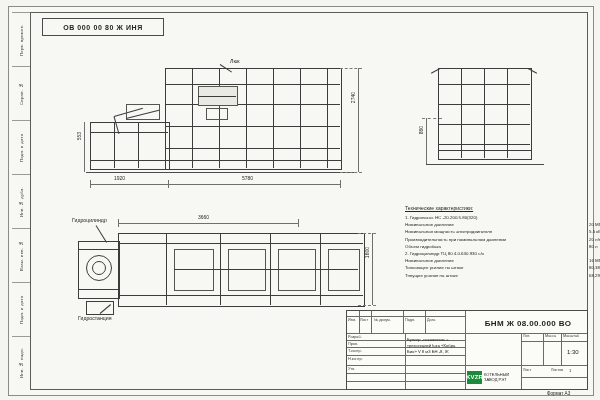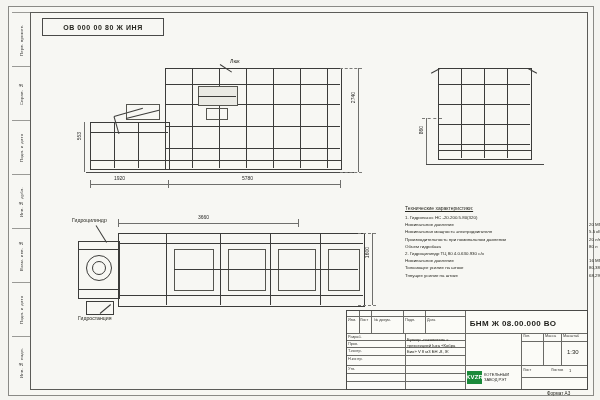--- a/index.html
+++ b/index.html
@@ -79,21 +79,21 @@
   #tech .t-line span.v{font-size:4.4px;color:#26261f;}
   
   #titleblock{
     left:346px;top:310px;width:240px;height:78px;
     border:1px solid #4a4a48;
     background:#fbfbf7;
     font-size:4.2px;color:#26261f;
   }
   .tb-line{position:absolute;background:#6a6a66;}
   #tb-main-title{
-    position:absolute;left:106px;top:2px;width:120px;height:20px;
+    position:absolute;left:121px;top:2px;width:120px;height:20px;
     display:flex;align-items:center;justify-content:center;
     font-size:8px;font-weight:bold;color:#1e1e1a;letter-spacing:.4px;
   }
   #tb-desc{
     position:absolute;left:58px;top:24px;width:60px;height:30px;
     font-size:4.2px;line-height:6px;color:#26261f;padding:2px;
     box-sizing:border-box;
   }
   .tb-label{position:absolute;font-size:3.8px;color:#3a3a36;}
   .tb-val{position:absolute;font-size:4px;color:#26261f;}

